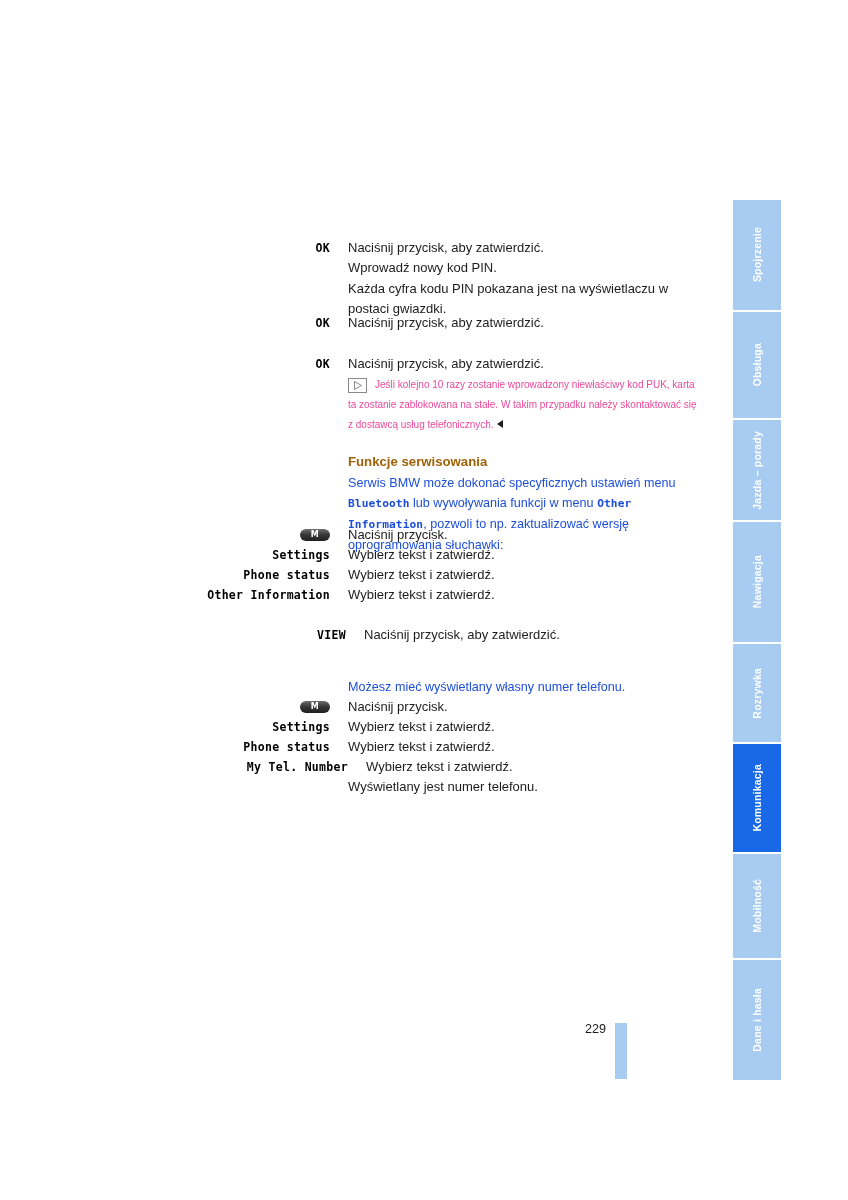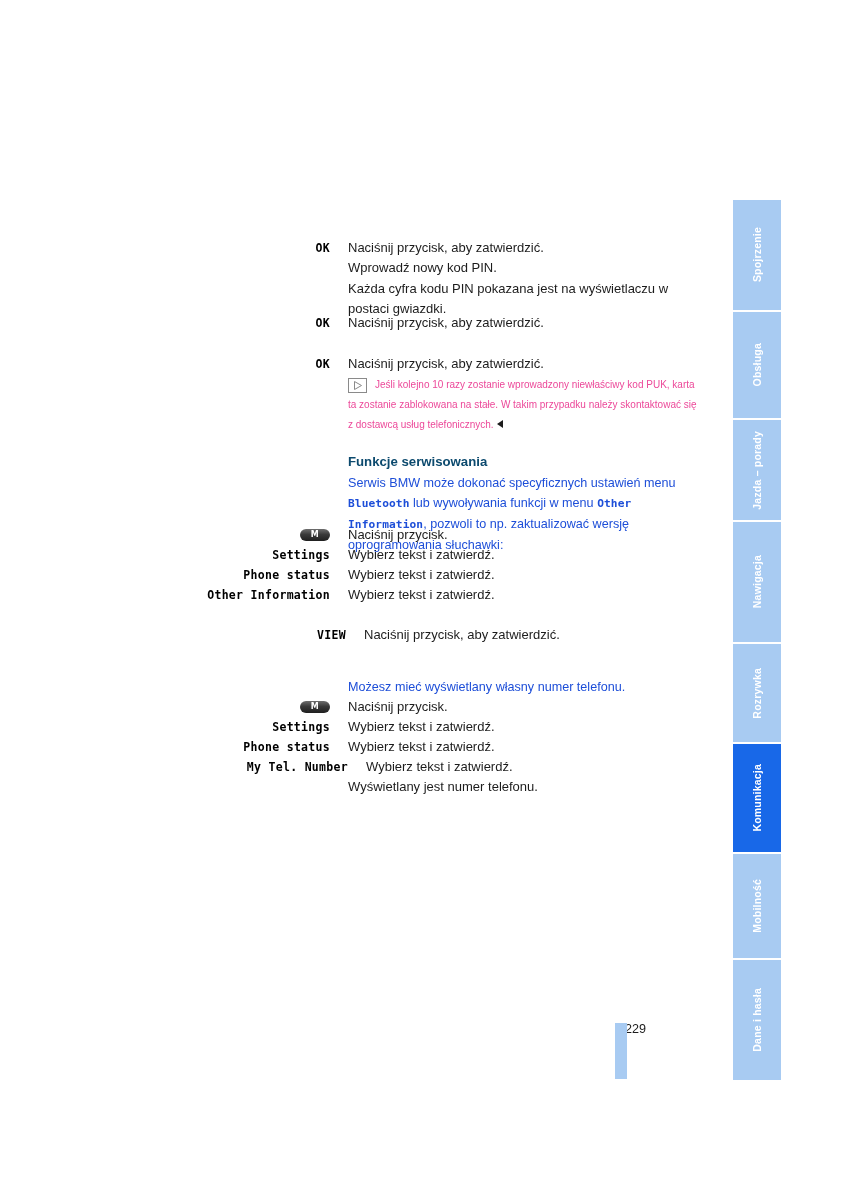--- a/index.html
+++ b/index.html
@@ -126,21 +126,21 @@
     margin-left: 3px;
     position: relative;
     top: 0px;
   }
 
   
   .heading {
     position: absolute;
     left: 348px;
     width: 352px;
-    color: #0c4a6e;
+    color: #a16207;
     font-size: 13.2px;
     font-weight: bold;
     line-height: 18px;
   }
   .opt-icon {
     display: inline-block;
     width: 11px;
     height: 11px;
     position: relative;
     top: 1px;
@@ -155,21 +155,20 @@
   }
 
   
   #page-number {
     position: absolute;
     left: 585px;
     top: 1022px;
     font-size: 12.6px;
     color: #1c1c1c;
     font-weight: normal;
-    margin-left: 40px;
   }
   #page-marker {
     position: absolute;
     left: 615px;
     top: 1023px;
     width: 12px;
     height: 56px;
     background: #a8cbf2;
   }
 

